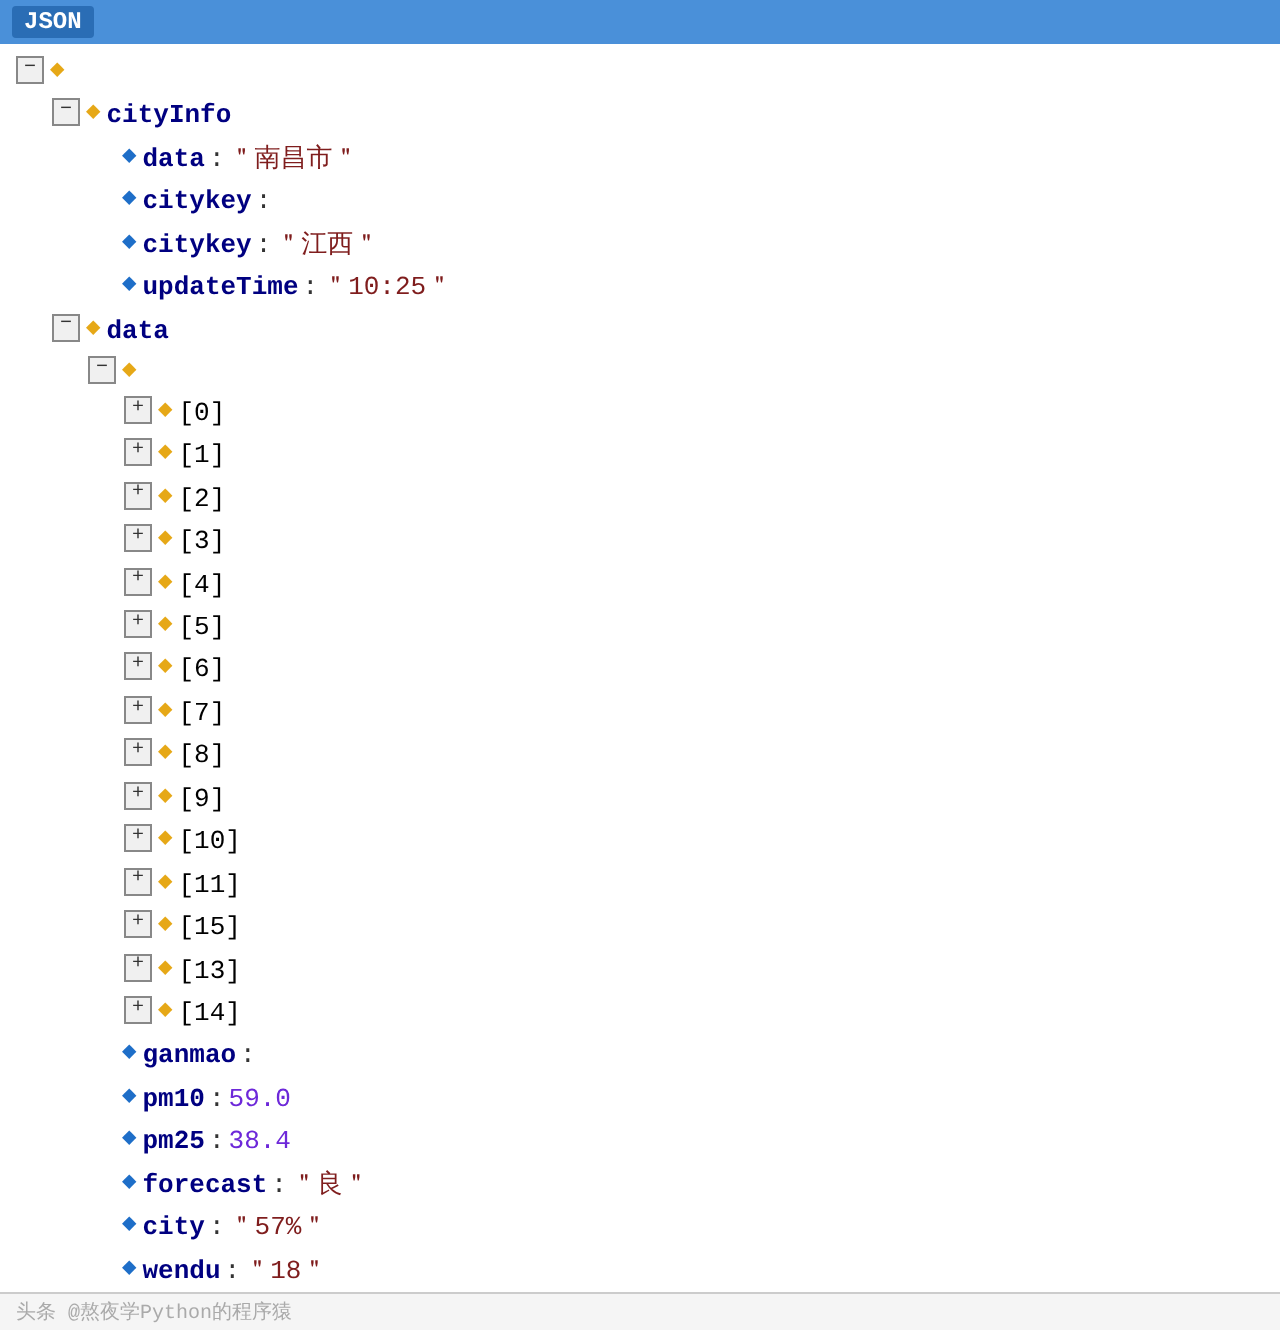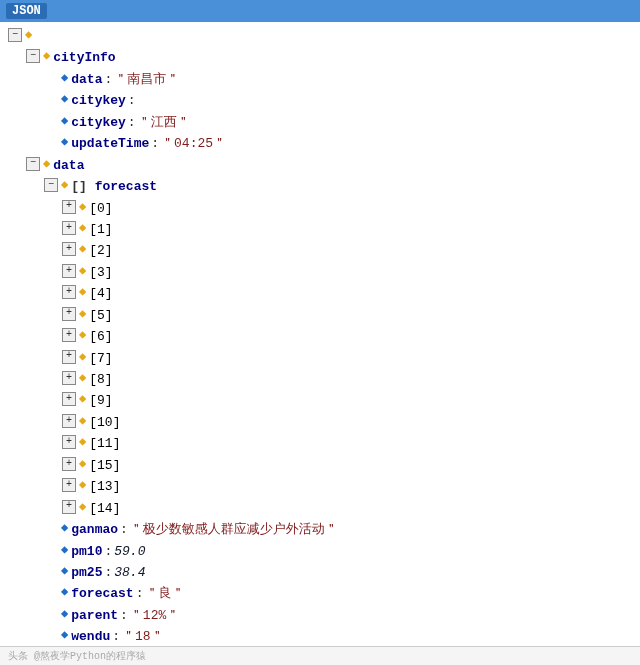--- a/index.html
+++ b/index.html
@@ -80,22 +80,21 @@
 
     .node-key-plain {
       color: #000;
     }
 
     .node-value-string {
       color: #7f1d1d;
     }
 
     .node-value-number {
-      color: #0f172a;
-      font-style: italic;
+      color: #6d28d9;
     }
 
     .node-colon {
       color: #333;
       margin: 0 2px;
     }
 
     .icon-gem {
       display: inline-block;
       margin-right: 3px;
@@ -168,33 +167,32 @@
     <span class="node-key">citykey</span>
     <span class="node-colon"> : </span>
     <span class="node-value-string">＂江西＂</span>
   </div>
 
   <div class="tree-node indent-2">
     <span class="toggle-placeholder"></span>
     <span class="icon-gem gem-blue">◆</span>
     <span class="node-key">updateTime</span>
     <span class="node-colon"> : </span>
-    <span class="node-value-string">＂04:25＂</span>
+    <span class="node-value-string">＂10:25＂</span>
   </div>
 
   <div class="tree-node indent-1">
     <span class="toggle-btn">−</span>
     <span class="icon-gem gem-yellow">◆</span>
     <span class="node-key">data</span>
   </div>
 
   <div class="tree-node indent-2">
     <span class="toggle-btn">−</span>
     <span class="icon-gem gem-yellow">◆</span>
-    <span class="node-key"><span style="color:#333;">[] </span><span style="color:#000080; font-weight:bold;">forecast</span></span>
   </div>
 
   <div class="tree-node indent-3">
     <span class="toggle-btn">+</span>
     <span class="icon-gem gem-yellow">◆</span>
     <span class="node-key-plain">[0]</span>
   </div>
   <div class="tree-node indent-3">
     <span class="toggle-btn">+</span>
     <span class="icon-gem gem-yellow">◆</span>
@@ -264,21 +262,20 @@
     <span class="toggle-btn">+</span>
     <span class="icon-gem gem-yellow">◆</span>
     <span class="node-key-plain">[14]</span>
   </div>
 
   <div class="tree-node indent-2">
     <span class="toggle-placeholder"></span>
     <span class="icon-gem gem-blue">◆</span>
     <span class="node-key">ganmao</span>
     <span class="node-colon"> : </span>
-    <span class="node-value-string">＂极少数敏感人群应减少户外活动＂</span>
   </div>
 
   <div class="tree-node indent-2">
     <span class="toggle-placeholder"></span>
     <span class="icon-gem gem-blue">◆</span>
     <span class="node-key">pm10</span>
     <span class="node-colon"> : </span>
     <span class="node-value-number">59.0</span>
   </div>
 
@@ -294,23 +291,23 @@
     <span class="toggle-placeholder"></span>
     <span class="icon-gem gem-blue">◆</span>
     <span class="node-key">forecast</span>
     <span class="node-colon"> : </span>
     <span class="node-value-string">＂良＂</span>
   </div>
 
   <div class="tree-node indent-2">
     <span class="toggle-placeholder"></span>
     <span class="icon-gem gem-blue">◆</span>
-    <span class="node-key">parent</span>
-    <span class="node-colon"> : </span>
-    <span class="node-value-string">＂12%＂</span>
+    <span class="node-key">city</span>
+    <span class="node-colon"> : </span>
+    <span class="node-value-string">＂57%＂</span>
   </div>
 
   <div class="tree-node indent-2">
     <span class="toggle-placeholder"></span>
     <span class="icon-gem gem-blue">◆</span>
     <span class="node-key">wendu</span>
     <span class="node-colon"> : </span>
     <span class="node-value-string">＂18＂</span>
   </div>
 

